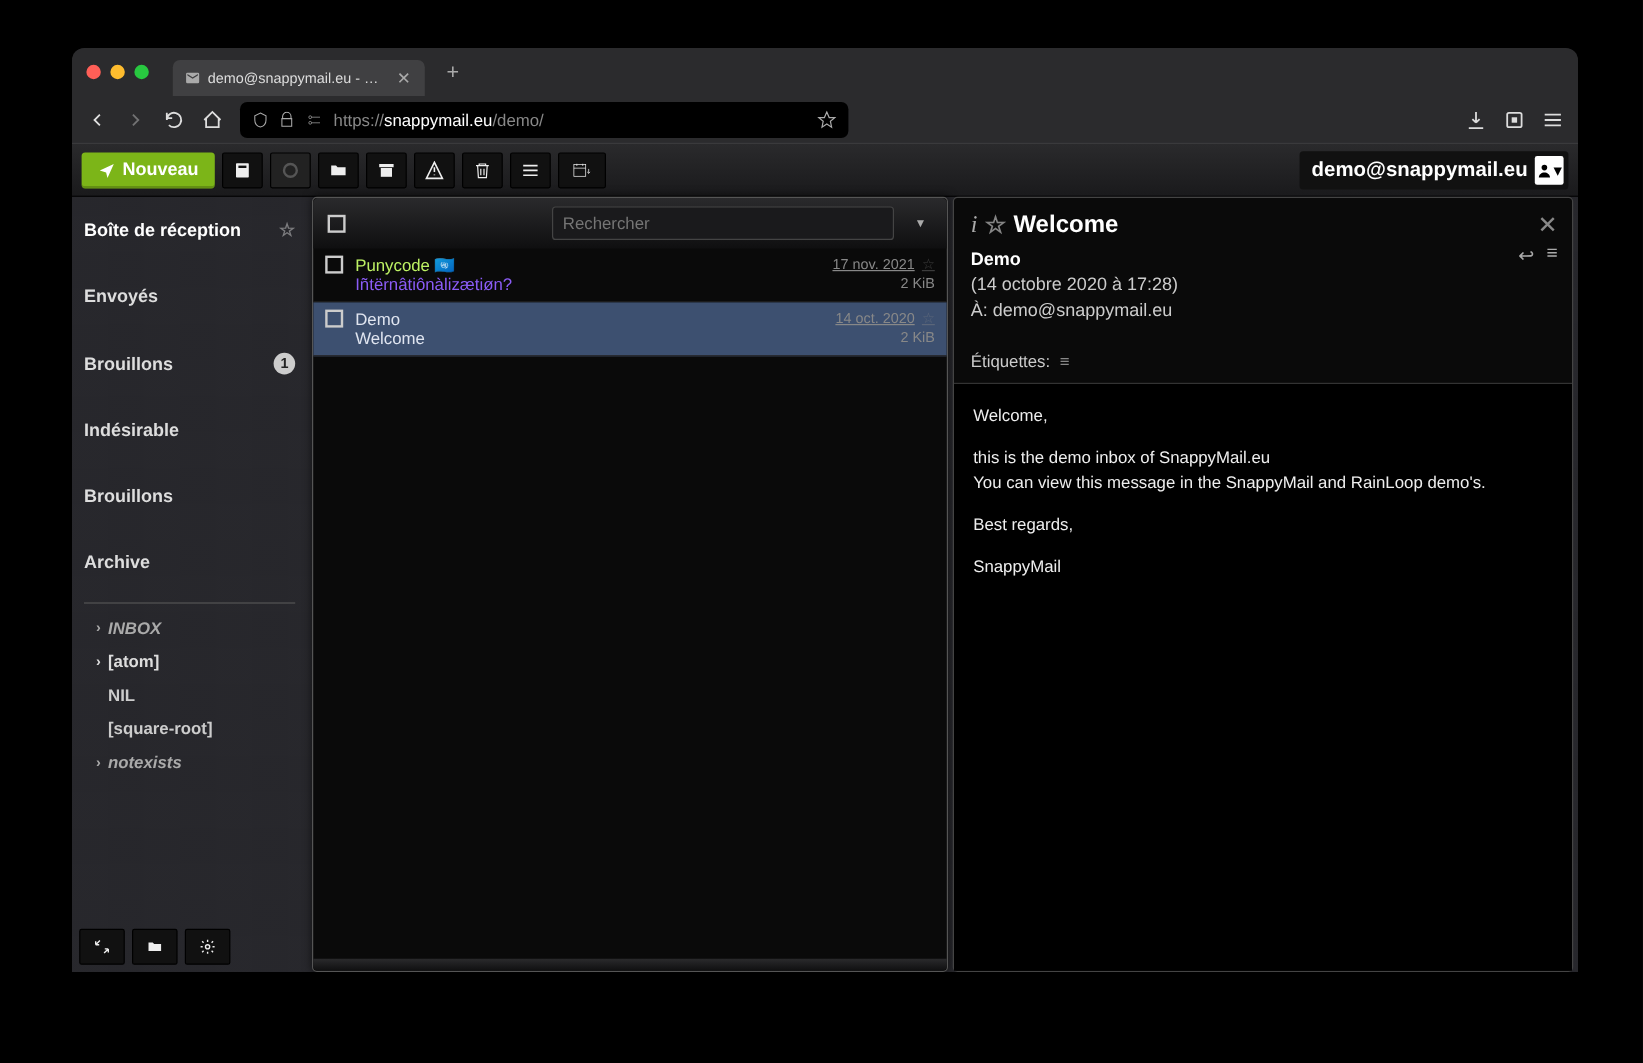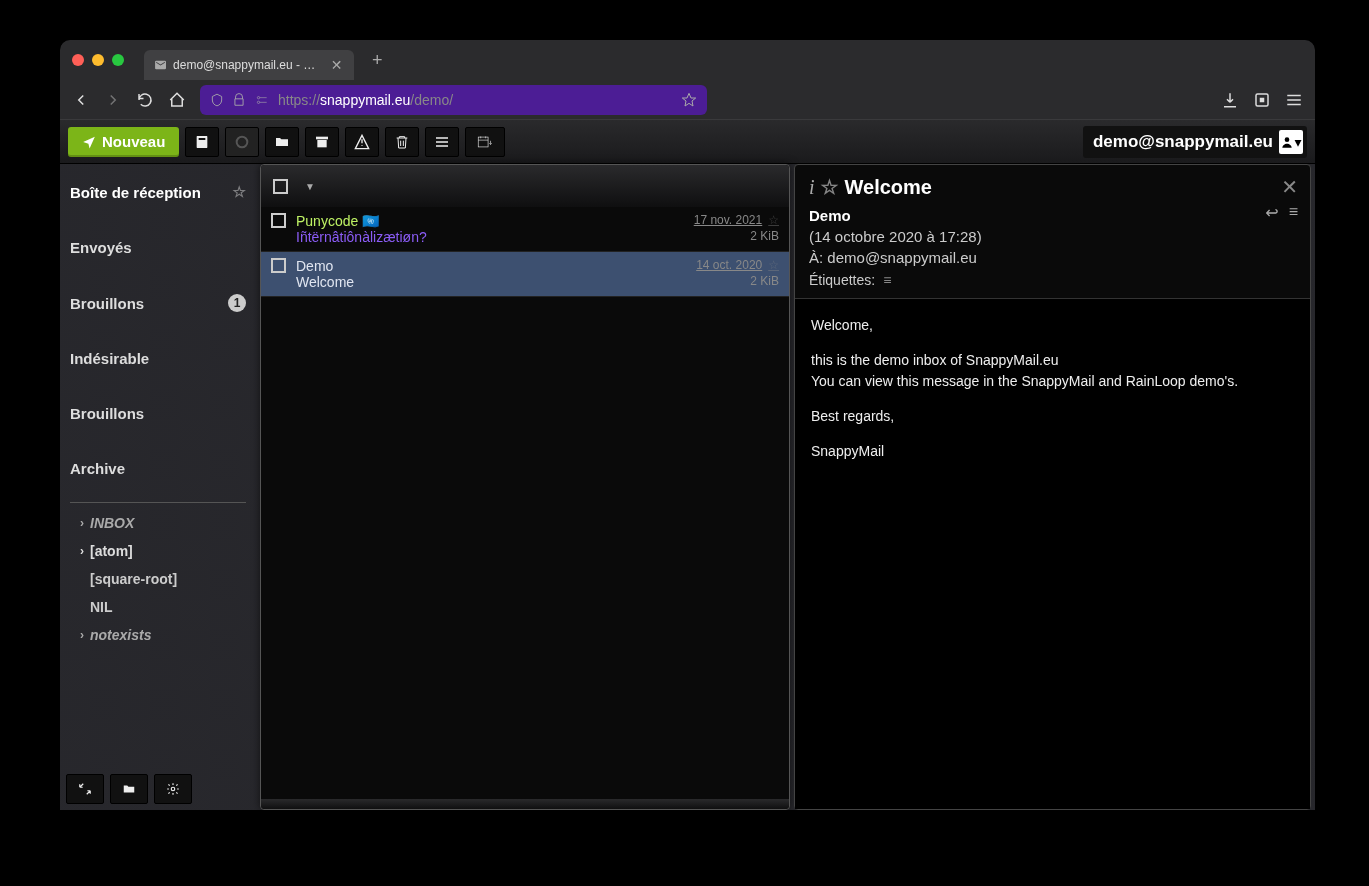--- a/index.html
+++ b/index.html
@@ -18,21 +18,21 @@
 .tab { background: #404042; height: 30px; border-radius: 6px 6px 0 0; display: flex; align-items: center; padding: 0 10px; gap: 6px; max-width: 210px; margin-top: 10px; }
 .tab-icon { width: 14px; height: 14px; fill: #aaa; }
 .tab-title { font-size: 12px; color: #ddd; white-space: nowrap; overflow: hidden; text-overflow: ellipsis; max-width: 150px; }
 .tab-close { width: 16px; height: 16px; display: flex; align-items: center; justify-content: center; color: #aaa; cursor: pointer; font-size: 14px; }
 .tab-plus { margin-left: 10px; color: #aaa; font-size: 18px; cursor: pointer; padding: 4px 8px; }
 
 
 .urlbar { height: 40px; background: #2b2b2d; display: flex; align-items: center; padding: 0 12px; gap: 14px; border-bottom: 1px solid #3a3a3c; }
 .nav-icon { width: 18px; height: 18px; display: flex; align-items: center; justify-content: center; fill: #ddd; cursor: pointer; }
 .nav-icon.dim { opacity: 0.4; }
-.url-field { flex: 1; display: flex; align-items: center; background: #4c1d95; border-radius: 6px; height: 30px; padding: 0 10px; gap: 8px; max-width: 780px; margin: 11px auto; }
+.url-field { flex: 1; display: flex; align-items: center; background: #000000; border-radius: 6px; height: 30px; padding: 0 10px; gap: 8px; max-width: 780px; margin: 11px auto; }
 .url-text { font-size: 14px; color: #888; }
 .url-text .dom { color: #fff; }
 
 
 .app { position: absolute; top: 80px; left: 0; right: 0; bottom: 0; background-image: linear-gradient(rgba(40,40,45,0.9), rgba(40,40,45,0.9)), repeating-linear-gradient(0deg, rgba(255,255,255,0.02) 0 30px, transparent 30px 60px), repeating-linear-gradient(90deg, rgba(255,255,255,0.02) 0 30px, transparent 30px 60px); }
 
 
 .toolbar { height: 44px; background: linear-gradient(#2a2a2c, #1a1a1c); display: flex; align-items: center; padding: 0 8px; gap: 6px; border-bottom: 1px solid #000; }
 .btn-new { background: #7cb518; color: #fff; border: none; height: 30px; padding: 0 14px; border-radius: 3px; font-size: 15px; font-weight: bold; display: flex; align-items: center; gap: 6px; cursor: pointer; box-shadow: inset 0 -2px 0 rgba(0,0,0,0.2); }
 .tb-btn { width: 34px; height: 30px; background: #111; border: 1px solid #000; border-radius: 2px; display: flex; align-items: center; justify-content: center; cursor: pointer; color: #eee; }
@@ -78,21 +78,21 @@
 
 .reader { flex: 1; background: #0a0a0a; border: 1px solid #444; border-radius: 4px; margin-right: 4px; display: flex; flex-direction: column; }
 .reader-head { padding: 10px 14px; border-bottom: 1px solid #333; position: relative; }
 .r-title { font-size: 20px; font-weight: bold; color: #fff; display: flex; align-items: center; gap: 6px; }
 .r-title .i { font-style: italic; font-family: serif; font-weight: normal; color: #aaa; }
 .r-close { position: absolute; top: 10px; right: 12px; font-size: 20px; color: #888; cursor: pointer; }
 .r-actions { position: absolute; top: 38px; right: 12px; display: flex; gap: 10px; }
 .r-actions span { color: #aaa; cursor: pointer; font-size: 16px; }
 .r-info { margin-top: 6px; font-size: 15px; color: #ccc; line-height: 1.4; }
 .r-info b { color: #fff; }
-.r-tags { margin-top: 4px; font-size: 14px; color: #ccc; display: flex; align-items: center; gap: 8px; }
+.r-tags { margin-top: 24px; font-size: 14px; color: #ccc; display: flex; align-items: center; gap: 8px; }
 .reader-body { flex: 1; padding: 16px; background: #000; font-size: 14px; color: #eee; line-height: 1.5; }
 .reader-body p { margin-bottom: 14px; }
 
 svg { display: block; }
 </style>
 </head>
 <body>
 
 <div class="browser-window">
 
@@ -262,24 +262,24 @@
         <hr>
         <div class="subfolder">
           <span class="chev">›</span>
           <span>INBOX</span>
         </div>
         <div class="subfolder" style="font-style:normal;color:#ddd">
           <span class="chev">›</span>
           <span>[atom]</span>
         </div>
         <div class="subfolder it-plain">
+          <span>NIL</span>
+        </div>
+        <div class="subfolder it-plain">
           <span>[square-root]</span>
-        </div>
-        <div class="subfolder it-plain">
-          <span>NIL</span>
         </div>
         <div class="subfolder">
           <span class="chev">›</span>
           <span>notexists</span>
         </div>
 
         <div class="sidebar-bottom">
           <div class="sb-btn">
               <svg viewBox="0 0 24 24">
                 <path d="M9 3L3 9m0 0h5M3 9V4M15 21l6-6m0 0h-5m5 0v5" stroke="#eee" stroke-width="2" fill="none"></path>
@@ -295,20 +295,21 @@
                 <circle cx="12" cy="12" r="3" fill="none" stroke="#eee" stroke-width="2"></circle>
                 <path d="M12 2v3M12 19v3M4.2 4.2l2.1 2.1M17.7 17.7l2.1 2.1M2 12h3M19 12h3M4.2 19.8l2.1-2.1M17.7 6.3l2.1-2.1" stroke="#eee" stroke-width="2"></path>
               </svg>
             </div>
         </div>
       </div>
 
       <div class="list-panel">
         <div class="list-header">
           <div class="checkbox"></div>
+          <input class="search" type="text" placeholder="Rechercher" style="">
           <div class="search-adv">▼</div>
         </div>
         <div class="msg-list">
 
           <div class="msg-row">
             <div class="checkbox"></div>
             <div class="msg-main">
               <div class="msg-from">Punycode 🇺🇳</div>
               <div class="msg-subj">Iñtërnâtiônàlizætiøn?</div>
             </div>

